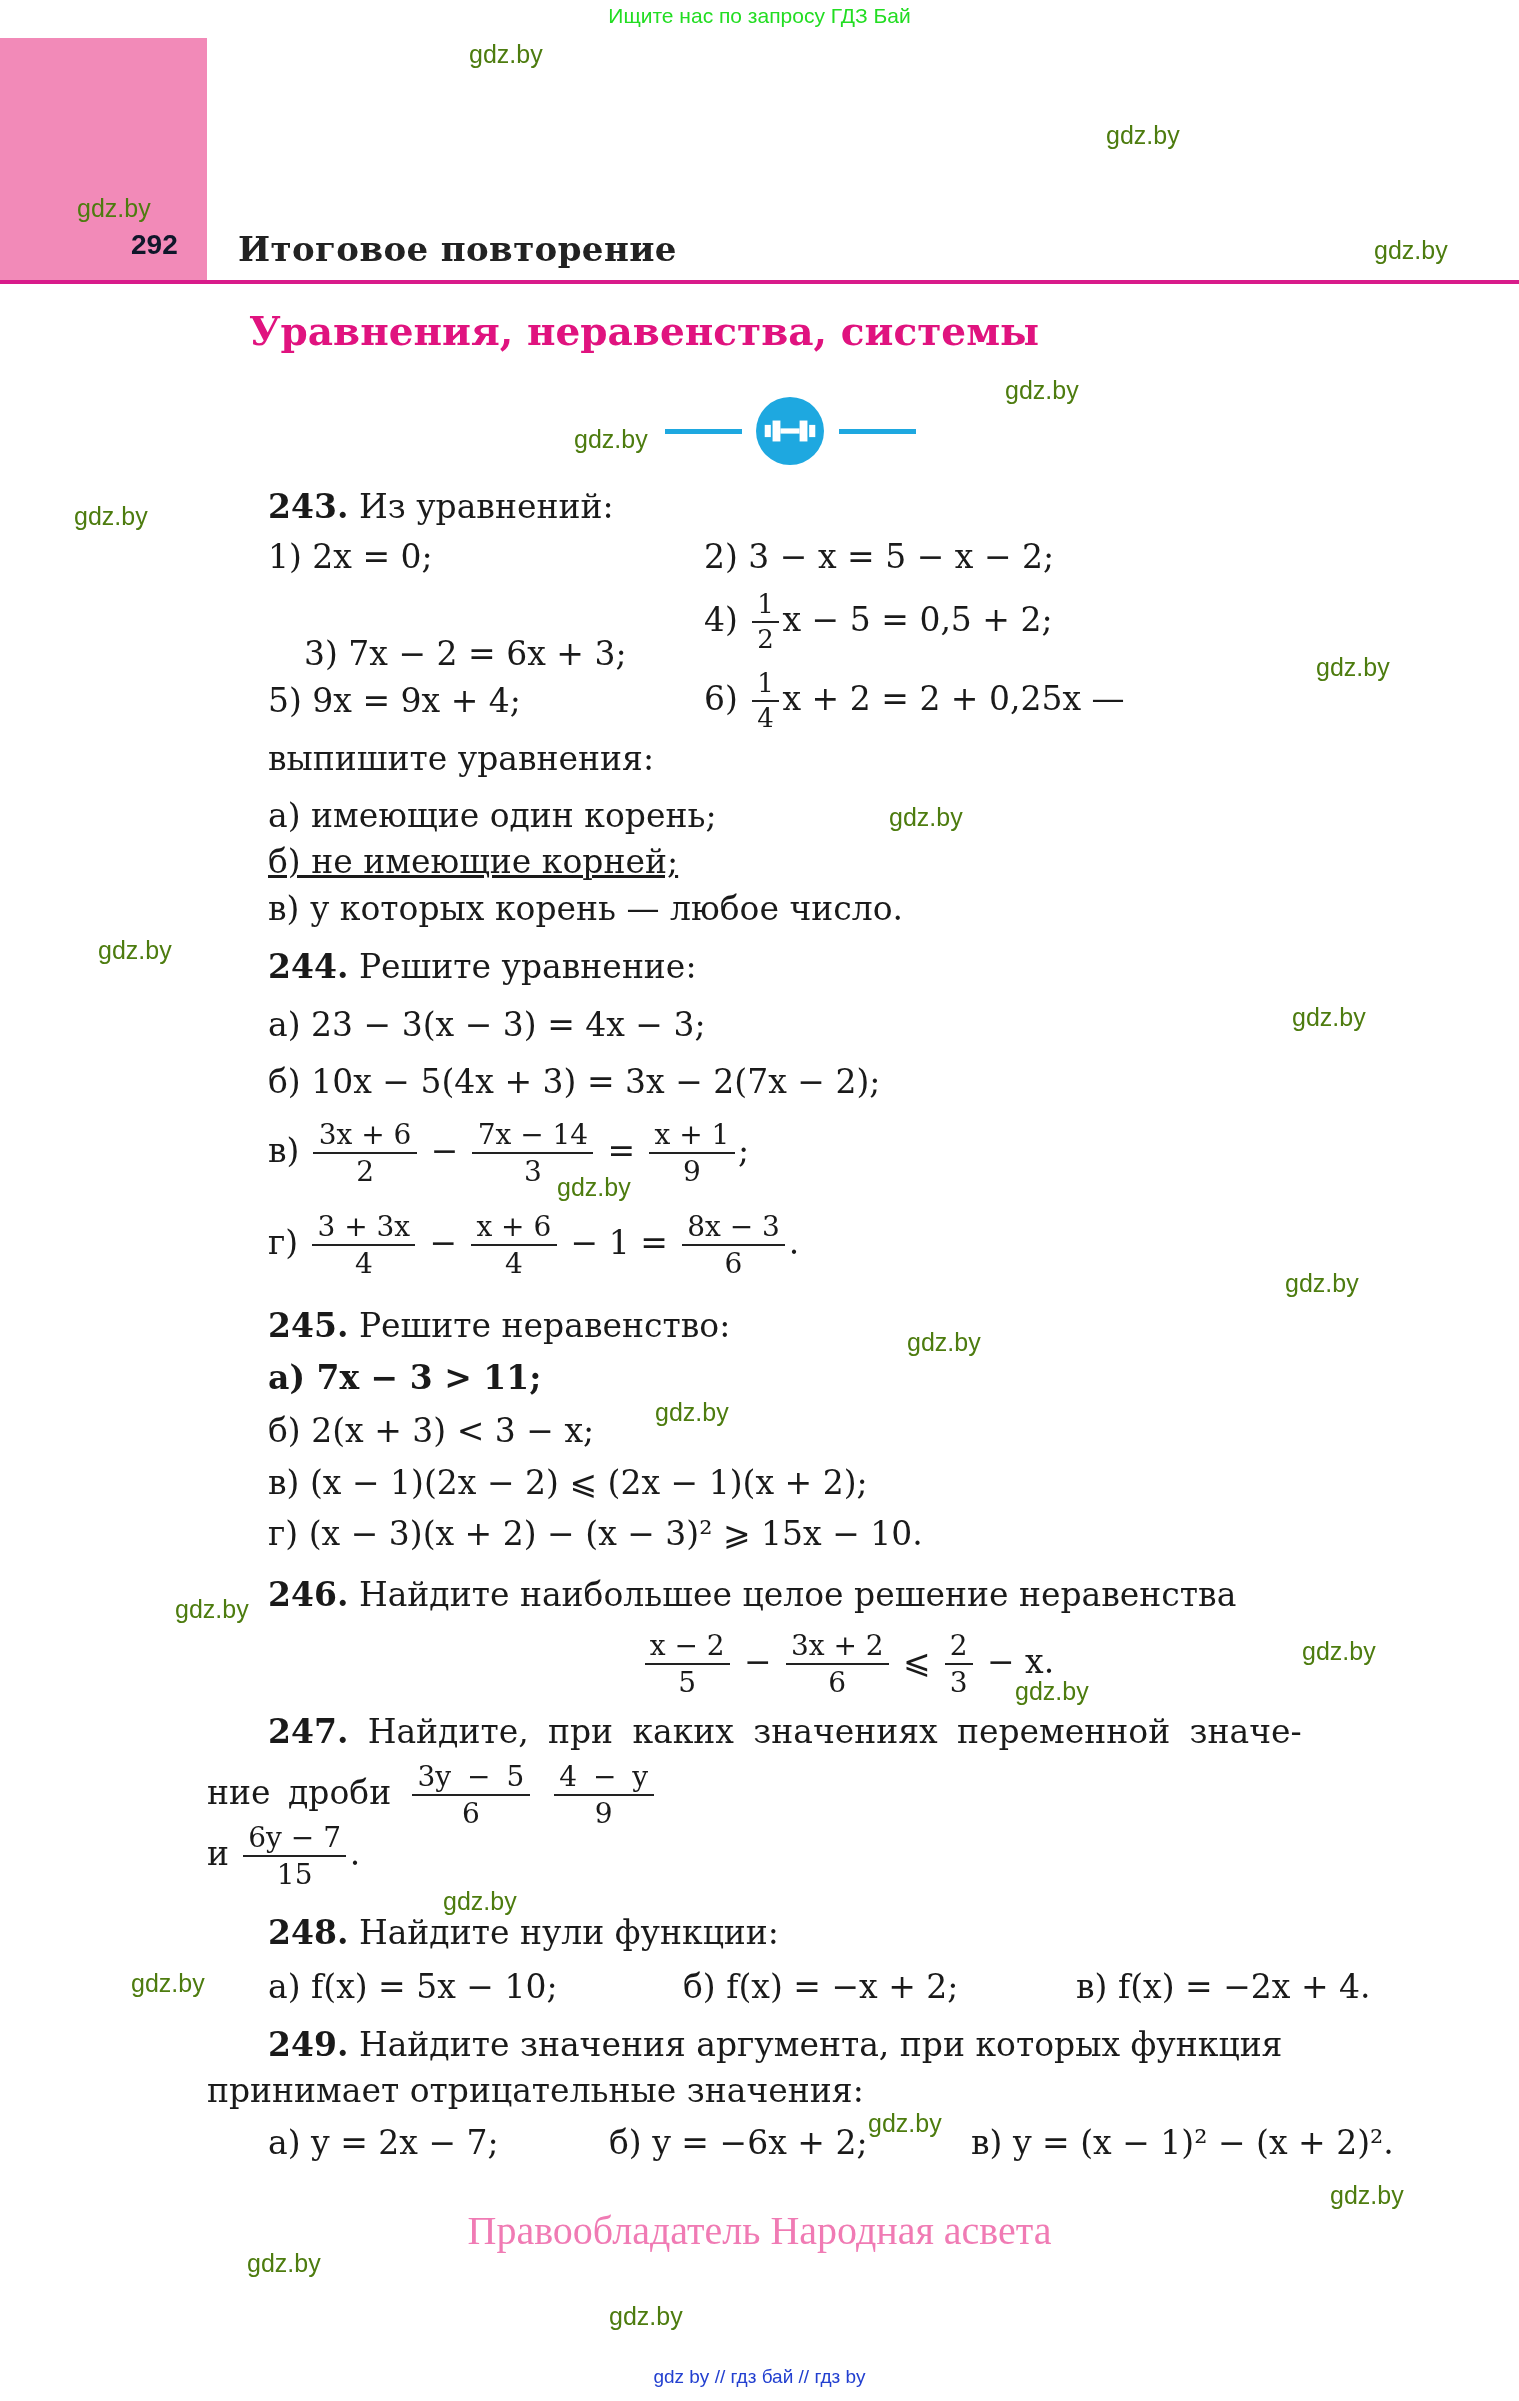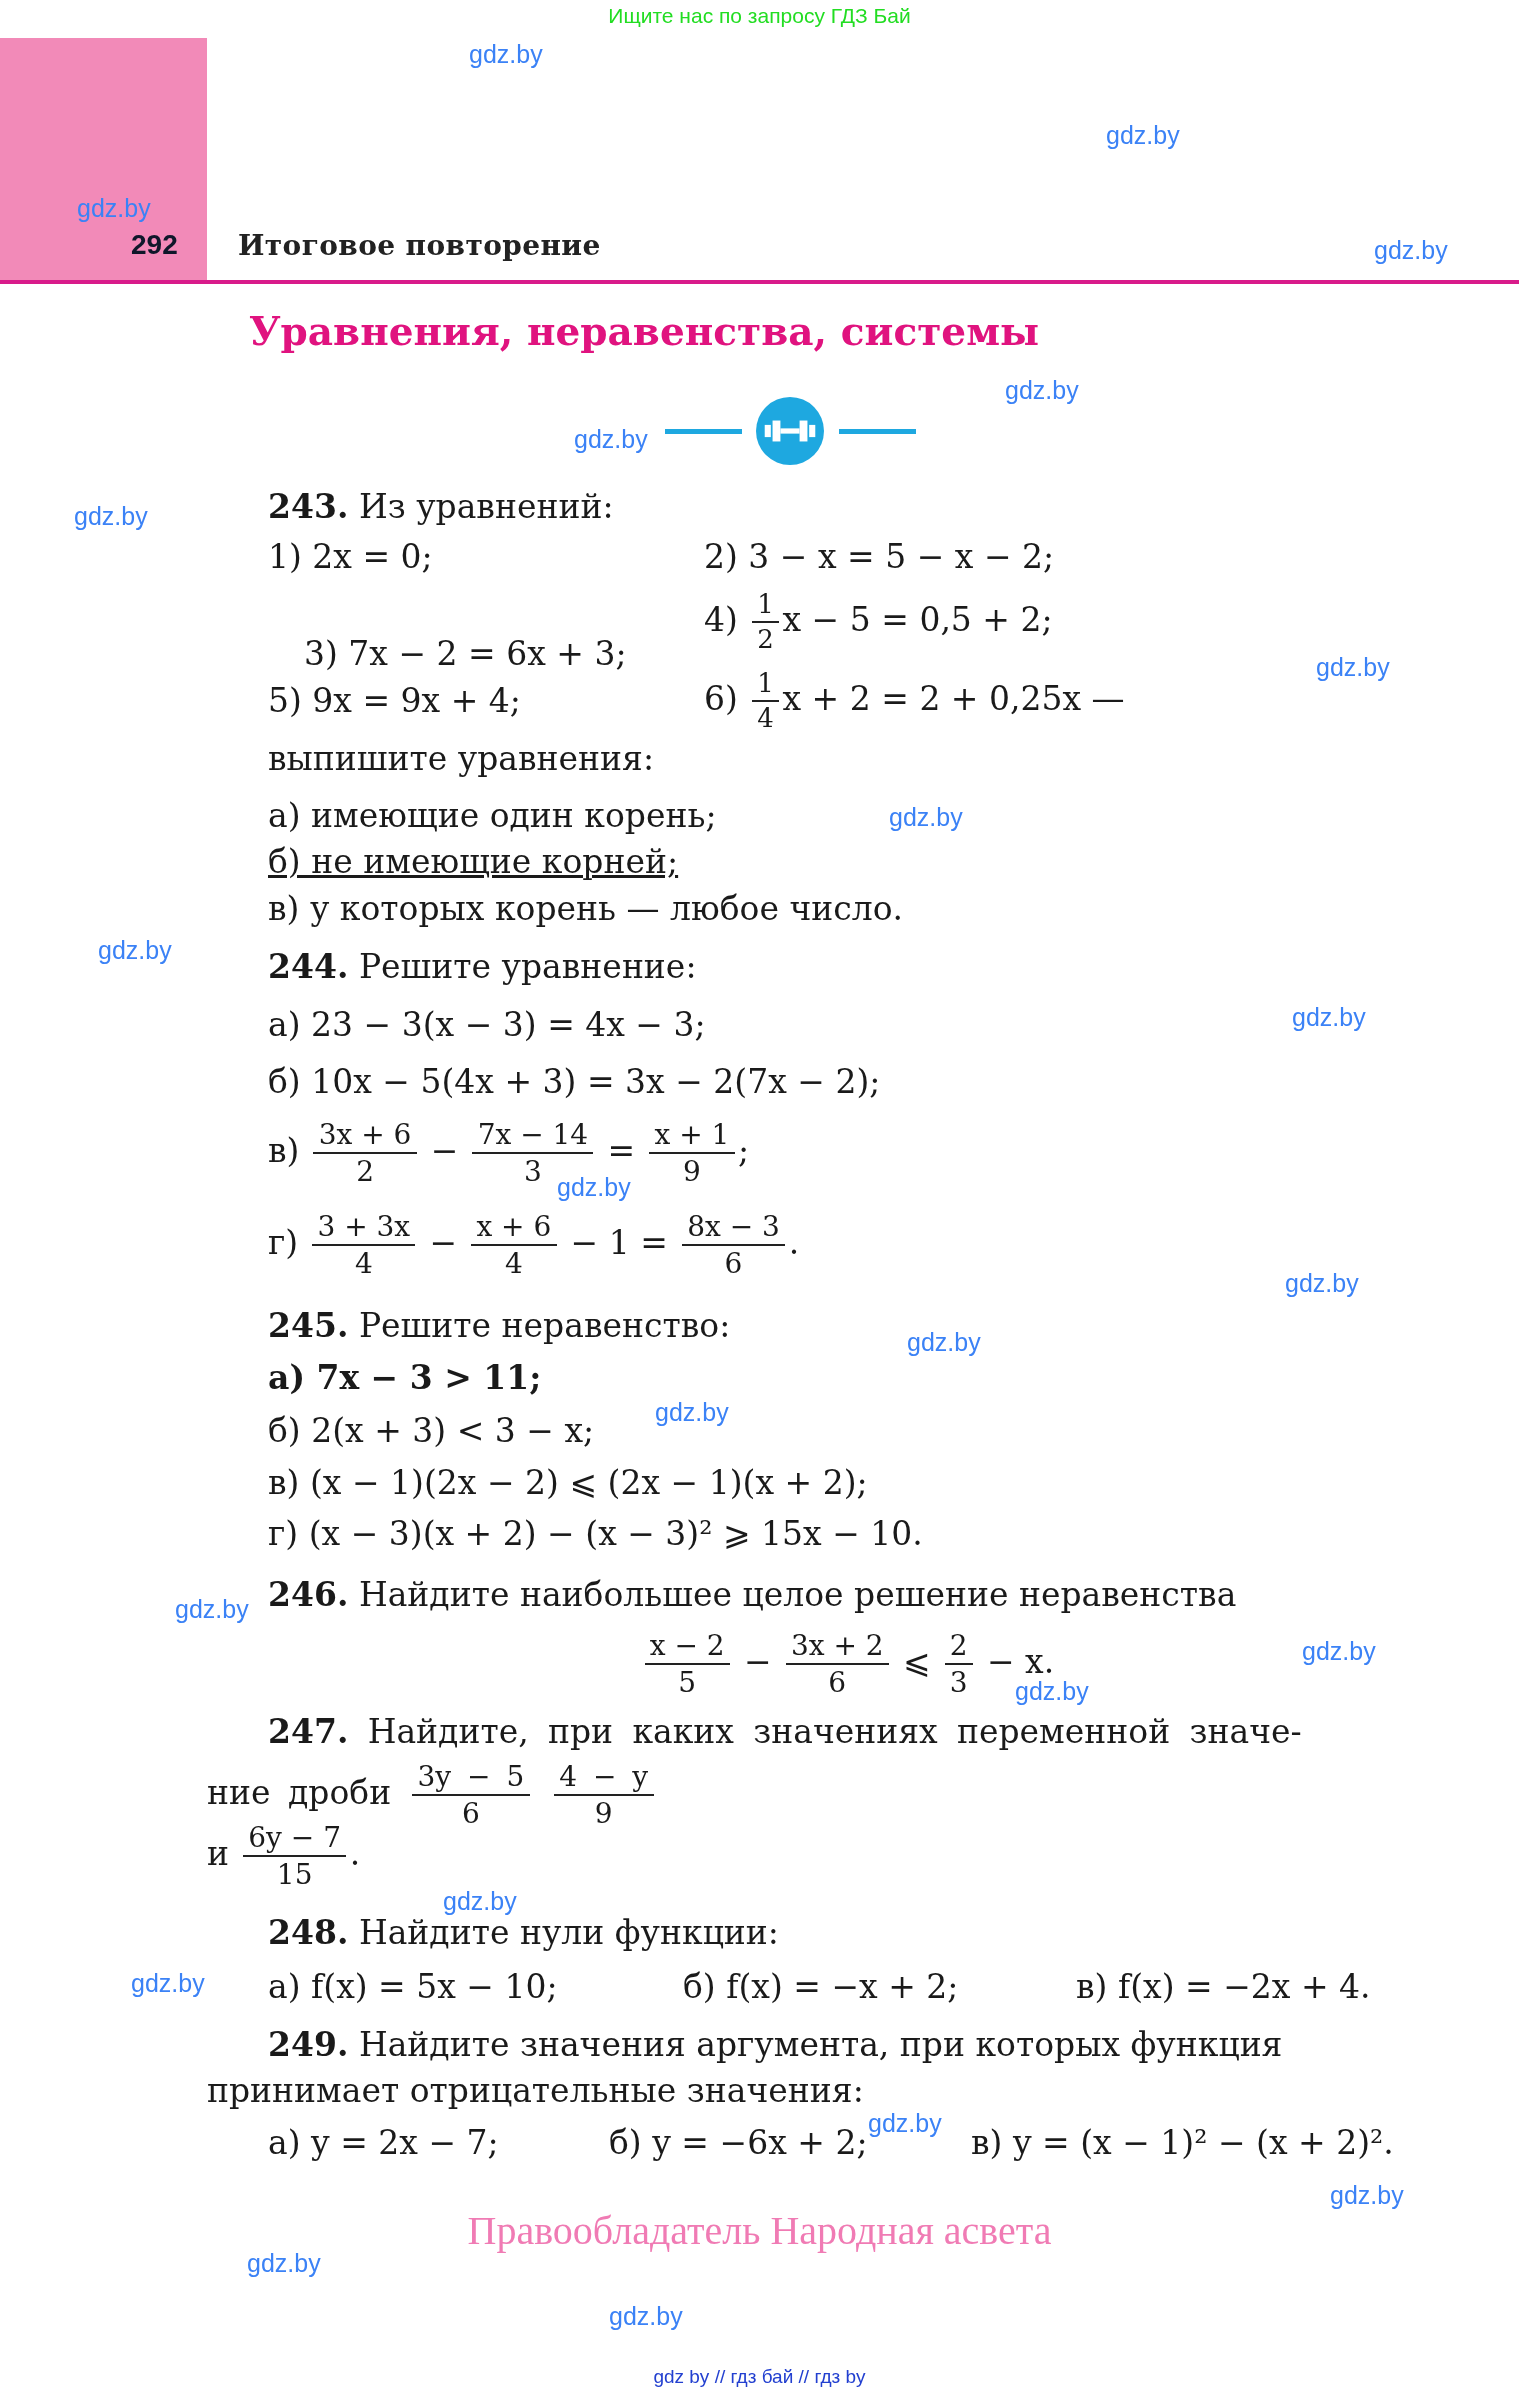--- a/index.html
+++ b/index.html
@@ -1,24 +1,24 @@
 <!DOCTYPE html>
 <html style="font-size:14px"><head>
 <meta charset="utf-8">
 <style>
   html, body { margin:0; padding:0; background:#fff; }
   body { width:1519px; height:2401px; position:relative; overflow:hidden;
          font-family:"DejaVu Serif","Liberation Serif",serif; color:#1a1a1a; }
-  .wm { position:absolute; font-family:"Liberation Sans",sans-serif; font-size:25px; color:#3b82f6; }
+  .wm { position:absolute; font-family:"Liberation Sans",sans-serif; font-size:25px; color:#4d7c0f; }
   .top-banner { position:absolute; top:3.5px; left:0; width:1519px; text-align:center;
                 font-family:"Liberation Sans",sans-serif; font-size:21px; color:#22dd22; }
   .pink-block { position:absolute; left:0; top:38px; width:207px; height:243px; background:#f28ab8; }
   .page-num { position:absolute; left:131px; top:229px; font-family:"Liberation Sans",sans-serif;
               font-weight:bold; font-size:28px; color:#0f172a; }
-  .running-head { position:absolute; left:238px; top:229px; font-size:28px; font-weight:bold;
+  .running-head { position:absolute; left:238px; top:229px; font-size:34px; font-weight:bold;
                   font-family:"DejaVu Serif",serif; color:#222; letter-spacing:0.4px; }
   .pink-rule { position:absolute; left:0; top:280px; width:1519px; height:3.5px; background:#d81b8a; }
   .section-title { position:absolute; top:308px; left:0; width:1288px; text-align:center;
                    font-size:39px; font-weight:bold; color:#e0137f; font-family:"DejaVu Serif",serif; }
   .deco-line { position:absolute; top:429px; height:5.3px; background:#1ea8e0; }
   .deco-circle { position:absolute; left:756px; top:397px; width:68px; height:68px; border-radius:50%;
                  background:#1ea8e0; }
   .text { position:absolute; font-size:33px; line-height:1.2; white-space:nowrap; }
   .b { font-weight:bold; }
   .frac { display:inline-block; vertical-align:middle; text-align:center; margin:0 3.5px; }

